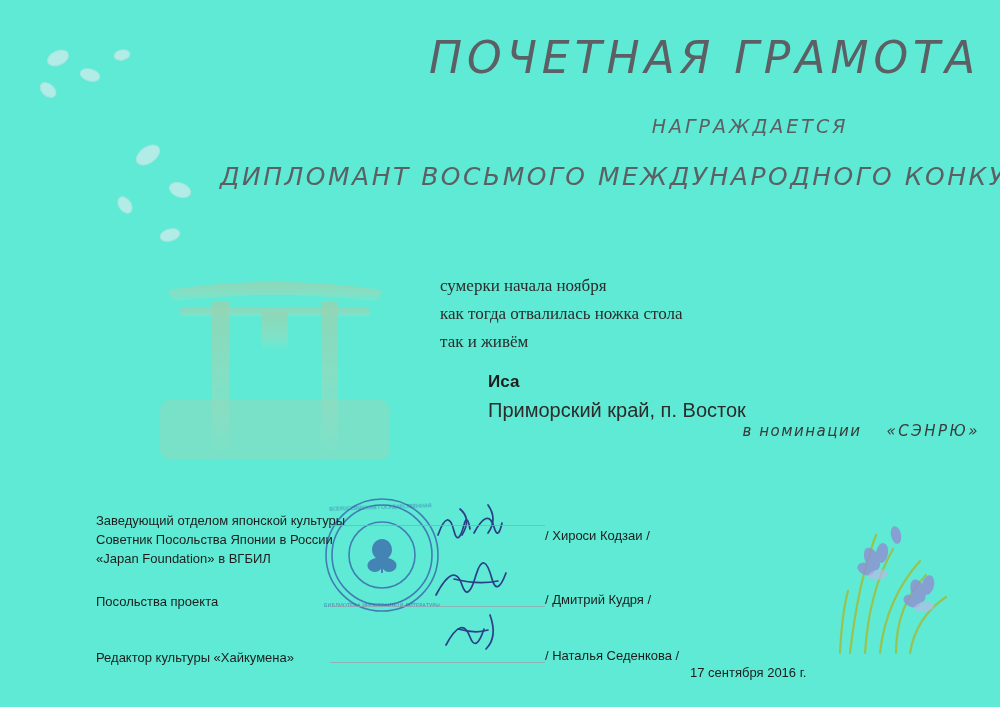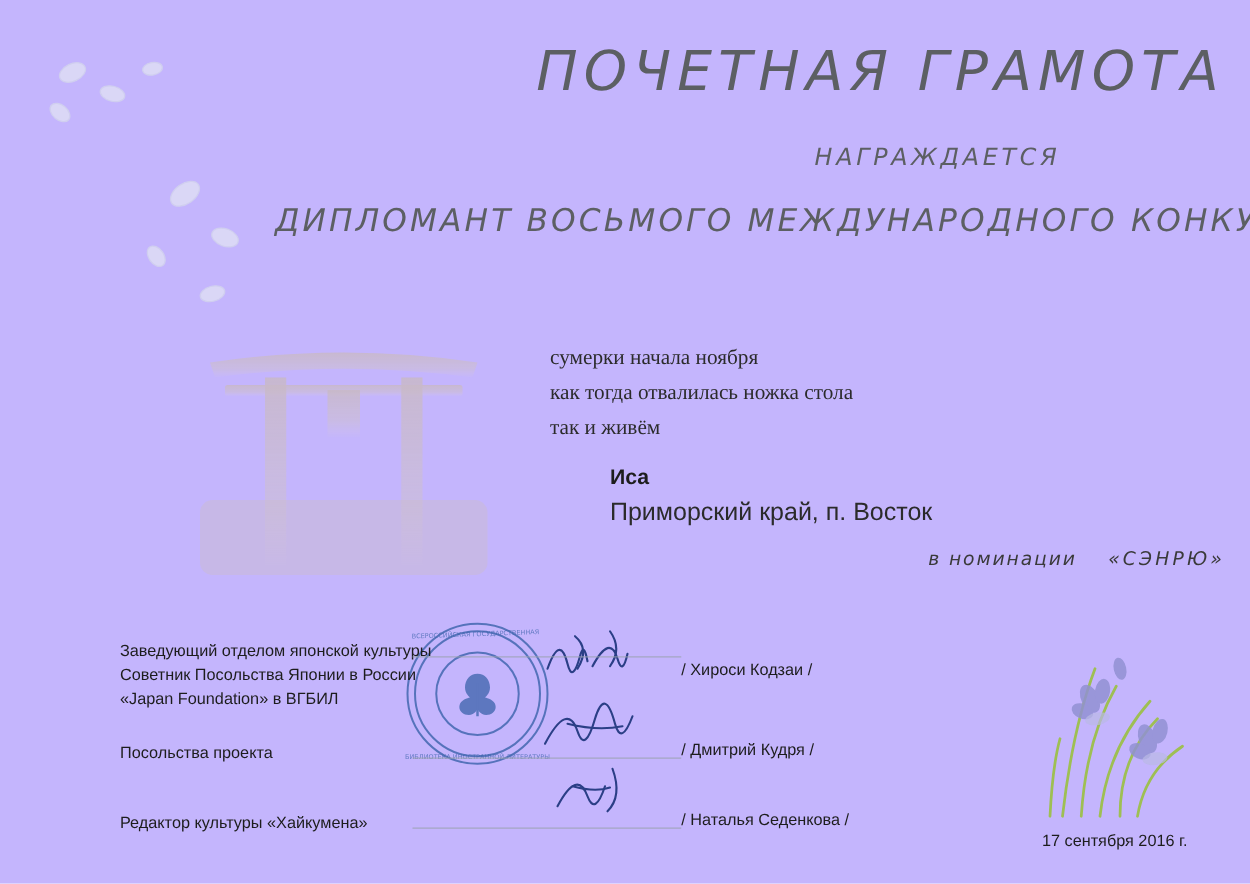--- a/index.html
+++ b/index.html
@@ -7,21 +7,21 @@
     padding: 0;
     background: #ffffff;
   }
   body {
     font-family: "Liberation Sans", sans-serif;
   }
   #certificate {
     position: relative;
     width: 1000px;
     height: 707px;
-    background: #c4b5fd;
+    background: #5eead4;
     overflow: hidden;
   }
 
   
   .torii-wrap {
     position: absolute;
     left: 150px;
     top: 250px;
     width: 250px;
     height: 220px;
@@ -126,21 +126,21 @@
   .author-place {
     position: absolute;
     left: 488px;
     top: 399px;
     font-size: 20px;
     color: #2b2b2b;
   }
   .nomination {
     position: absolute;
     left: 530px;
-    top: 438px;
+    top: 422px;
     width: 450px;
     text-align: right;
     font-family: "DejaVu Sans", sans-serif;
     font-style: italic;
     font-size: 15px;
     letter-spacing: 1.5px;
     color: #3a3a3a;
   }
   .nomination .quoted {
     letter-spacing: 2.5px;
@@ -168,21 +168,20 @@
     height: 1px;
     background: #9aa2ae;
     opacity: 0.75;
   }
 
   .date {
     position: absolute;
     left: 690px;
     top: 665px;
     width: 260px;
-    text-align: right;
     font-size: 13px;
     color: #1d1d1d;
   }
 </style>
 </head>
 <body>
 
 <div id="certificate">
 
   <svg class="petals" viewBox="0 0 230 230">

